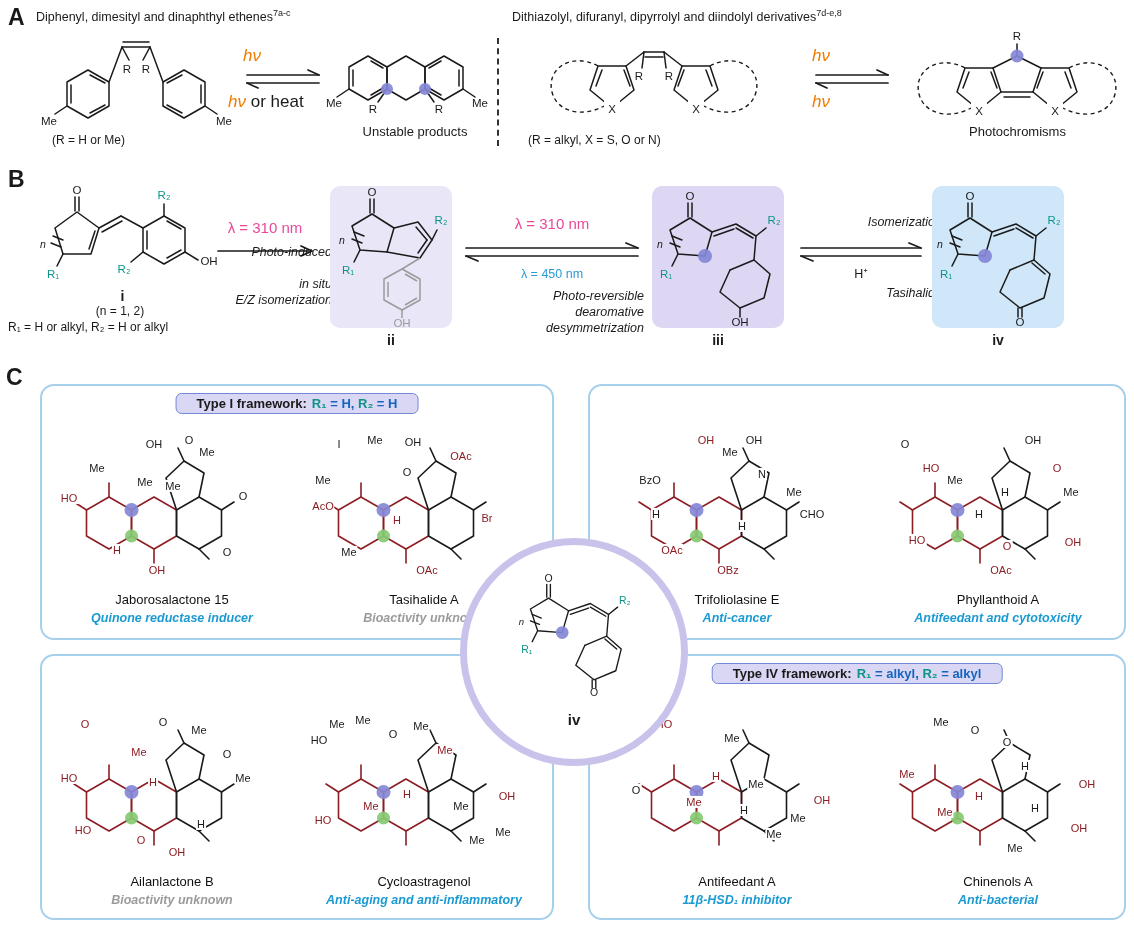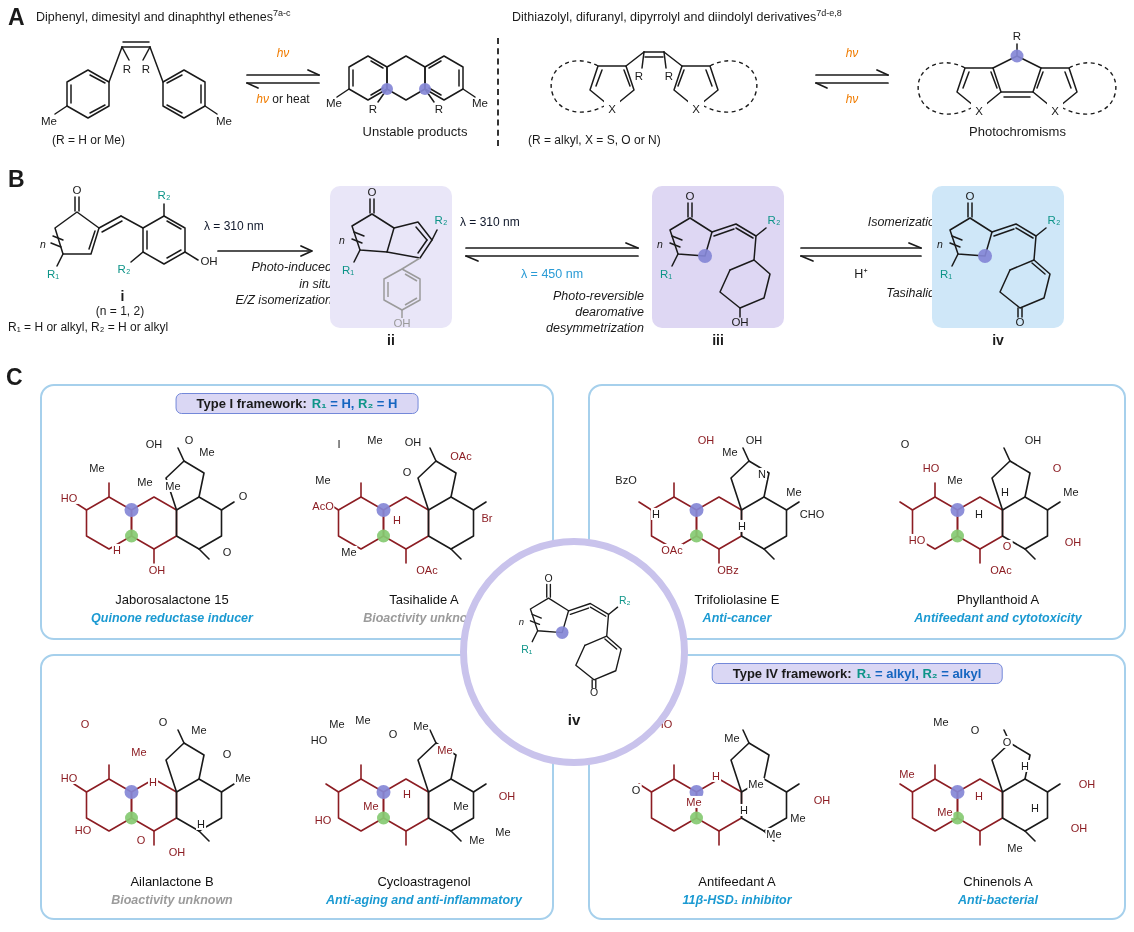--- a/index.html
+++ b/index.html
@@ -4,23 +4,23 @@
 <style>
 *{margin:0;padding:0;box-sizing:border-box}
 body{width:1134px;height:932px;position:relative;background:#fff;font-family:"Liberation Sans",sans-serif;color:#1a1a1a;overflow:hidden}
 .abs{position:absolute}
 .plabel{font-size:23px;font-weight:bold}
 .stitle{font-size:12.5px;white-space:nowrap}
 .stitle sup{font-size:9px}
 .note{font-size:12px;white-space:nowrap}
 .caption{font-size:13px;text-align:center}
 .tag{font-weight:bold;font-size:14px;text-align:center}
-.cond{font-size:12px;text-align:center;white-space:nowrap}
+.cond{font-size:17px;white-space:nowrap}
 .orange{color:#f07c00;font-style:italic}
-.lam{color:#0f172a;font-size:12px;white-space:nowrap}
+.lam{color:#ec4899;font-size:15px;text-align:center;white-space:nowrap}
 .lamb{color:#2a9bd5;font-size:12.5px;text-align:center;white-space:nowrap}
 .descit{font-style:italic;font-size:12.5px;text-align:right;white-space:nowrap}
 .hplus{font-size:12.5px;text-align:center}
 svg{overflow:visible;display:block}
 .bk line,.bk polygon,.bk polyline,.bk path{stroke:#1a1a1a;stroke-width:1.5;fill:none;stroke-linejoin:round;stroke-linecap:round}
 .gy line,.gy polygon{stroke:#9b9b9b;stroke-width:1.5;fill:none;stroke-linejoin:round}
 .dash path{stroke:#1a1a1a;stroke-width:1.4;fill:none;stroke-dasharray:4 3.5}
 .arr line,.arr path{stroke:#1a1a1a;stroke-width:1.7;fill:none;stroke-linecap:round}
 .at{font-size:11.5px;text-anchor:middle;fill:#1a1a1a}
 .it{font-style:italic;font-size:10.5px}
@@ -231,21 +231,21 @@
 <div class="abs note" style="left:55px;top:304px;width:130px;text-align:center">(n = 1, 2)</div>
 <div class="abs note" style="left:8px;top:320px">R₁ = H or alkyl,  R₂ = H or alkyl</div>
 
 <div class="abs" style="left:214px;top:243px">
   <svg class="arr" width="102" height="16" viewBox="0 0 102 16">
     <line x1="4" y1="8" x2="95" y2="8"></line>
       <path d="M98,8 l-11,-5 M98,8 l-11,5"></path>
   </svg>
 </div>
 <div class="abs lam" style="left:204px;top:219px;width:122px">λ = 310 nm</div>
-<div class="abs descit" style="left:198px;top:260px;width:134px">Photo-induced</div>
+<div class="abs descit" style="left:198px;top:245px;width:134px">Photo-induced</div>
 <div class="abs descit" style="left:198px;top:277px;width:134px">in situ</div>
 <div class="abs descit" style="left:198px;top:293px;width:134px">E/Z isomerization</div>
 
 <div class="rbox" style="left:330px;top:186px;width:122px;height:142px;background:#e9e6f8">
   <svg width="122" height="142" viewBox="0 0 122 142">
     <g class="bk">
       <polygon points="42,28 64,42 57,66 30,64 22,40"></polygon>
       <line x1="40" y1="27" x2="40" y2="13"></line>
         <line x1="44" y1="27" x2="44" y2="13"></line>
       <polyline points="64,42 88,36 102,54 90,72 57,66"></polyline>
@@ -447,21 +447,21 @@
             <line x1="142" y1="118" x2="152" y2="128"></line>
             <line x1="127" y1="30" x2="121" y2="17"></line>
           </g>
           <circle class="dotb" cx="74.5" cy="79" r="7"></circle>
           <circle class="dotg" cx="74.5" cy="105" r="6.5"></circle>
         </svg>
         <span class="atom c-r" style="left: 84px; top: 10px;">OH</span>
         <span class="atom c-k" style="left: 108px; top: 22px;">Me</span>
         <span class="atom c-k" style="left: 132px; top: 10px;">OH</span>
         <span class="atom c-k" style="left: 140px; top: 44px;">N</span>
-        <span class="atom c-k" style="left: 4px; top: 50px;">BzO</span>
+        <span class="atom c-k" style="left: 28px; top: 50px;">BzO</span>
         <span class="atom c-k" style="left: 34px; top: 84px;">H</span>
         <span class="atom c-k" style="left: 172px; top: 62px;">Me</span>
         <span class="atom c-k" style="left: 190px; top: 84px;">CHO</span>
         <span class="atom c-r" style="left: 50px; top: 120px;">OAc</span>
         <span class="atom c-k" style="left: 120px; top: 96px;">H</span>
         <span class="atom c-r" style="left: 106px; top: 140px;">OBz</span>
       </div>
     <div class="cname">Trifoliolasine E</div>
     <div class="cact" data-style="blue">Anti-cancer</div>
   </div>

